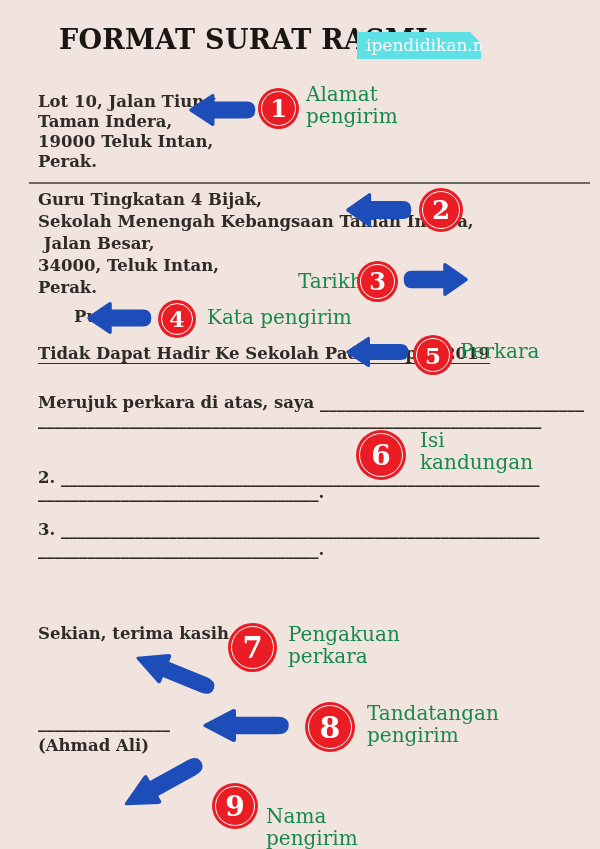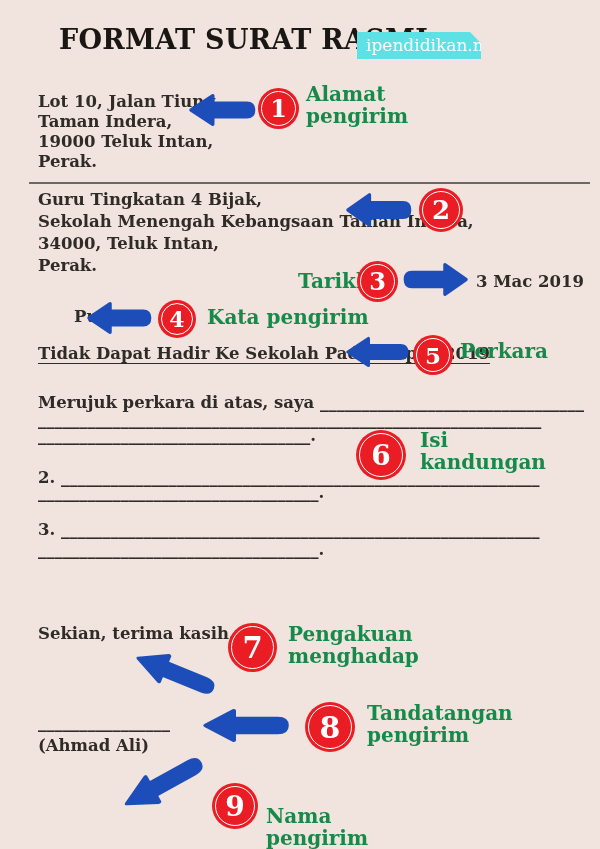--- a/index.html
+++ b/index.html
@@ -58,21 +58,21 @@
   .c2{left:419px;top:188px;width:44px;height:44px;font-size:26px}
   .c3{left:357px;top:261px;width:41px;height:41px;font-size:24px}
   .c4{left:158px;top:300px;width:38px;height:38px;font-size:22px}
   .c5{left:413px;top:335px;width:40px;height:40px;font-size:23px}
   .c6{left:356px;top:430px;width:50px;height:50px;font-size:28px}
   .c7{left:228px;top:623px;width:49px;height:49px;font-size:29px}
   .c8{left:305px;top:702px;width:50px;height:50px;font-size:30px}
   .c9{left:212px;top:783px;width:46px;height:46px;font-size:28px}
   
   .glabel {
-    position:absolute; color:#168a4a; font-weight:bold;
+    position:absolute; color:#168a4a; font-weight:normal;
     font-size:20px; line-height:22px; white-space:pre-line;
   }
   .l1{left:306px;top:83px}
   .l2{left:474px;top:189px}
   .l3{left:298px;top:270px}
   .l4{left:207px;top:306px}
   .l5{left:460px;top:340px}
   .l6{left:420px;top:429px}
   .l7{left:288px;top:623px}
   .l8{left:367px;top:702px}
@@ -95,29 +95,27 @@
 
 <div class="canvas">
 
   <div class="title">FORMAT SURAT RASMI</div>
   <div class="brand">ipendidikan.my</div>
 
   <div class="lt sender-block"><div>Lot 10, Jalan Tiung,</div><div>Taman Indera,</div><div>19000 Teluk Intan,</div><div>Perak.</div></div>
 
   <div class="divider"></div>
 
-  <div class="lt recipient-block"><div>Guru Tingkatan 4 Bijak,</div><div>Sekolah Menengah Kebangsaan Taman Indera,</div><div>34000, Teluk Intan,</div><div>Perak.</div></div>
+  <div class="lt recipient-block"><div>Guru Tingkatan 4 Bijak,</div><div>Sekolah Menengah Kebangsaan Taman Indera,</div><div> Jalan Besar,</div><div>34000, Teluk Intan,</div><div>Perak.</div></div>
 
-  <div class="lt date-line">3 Mac 2019</div>
   <div class="lt salutation">Puan,</div>
   <div class="lt subject">Tidak Dapat Hadir Ke Sekolah Pada 1 April 2019</div>
 
   <div class="lt b2">_____________________________________________________________</div>
   <div class="lt b1">Merujuk perkara di atas, saya ________________________________</div>
-  <div class="lt b3">_________________________________.</div>
   <div class="lt b4">2. __________________________________________________________</div>
   <div class="lt b5">__________________________________.</div>
   <div class="lt b6">3. __________________________________________________________</div>
   <div class="lt b7">__________________________________.</div>
 
   <div class="lt closing">Sekian, terima kasih.</div>
   <div class="lt sig-line">________________</div>
   <div class="lt sig-name">(Ahmad Ali)</div>
 
   <div class="arrow a1">
@@ -159,21 +157,21 @@
     </div>
   <div class="badge-num c5">5</div>
   <div class="glabel l5">Perkara</div>
 
   <div class="badge-num c6">6</div>
   <div class="glabel l6">Isi
 kandungan</div>
 
   <div class="badge-num c7">7</div>
   <div class="glabel l7">Pengakuan
-menghadap</div>
+perkara</div>
   <div class="arrow a7">
       <svg viewBox="0 0 100 50" preserveAspectRatio="none">
         <path d="M3 25 L35 4 L35 15 L85 15 Q95 15 95 25 Q95 35 85 35 L35 35 L35 46 Z" fill="#1d4db8" stroke="#1d4db8" stroke-width="5" stroke-linejoin="round"></path>
       </svg>
     </div>
 
   <div class="arrow a8">
       <svg viewBox="0 0 100 50" preserveAspectRatio="none">
         <path d="M3 25 L35 4 L35 15 L85 15 Q95 15 95 25 Q95 35 85 35 L35 35 L35 46 Z" fill="#1d4db8" stroke="#1d4db8" stroke-width="5" stroke-linejoin="round"></path>
       </svg>

